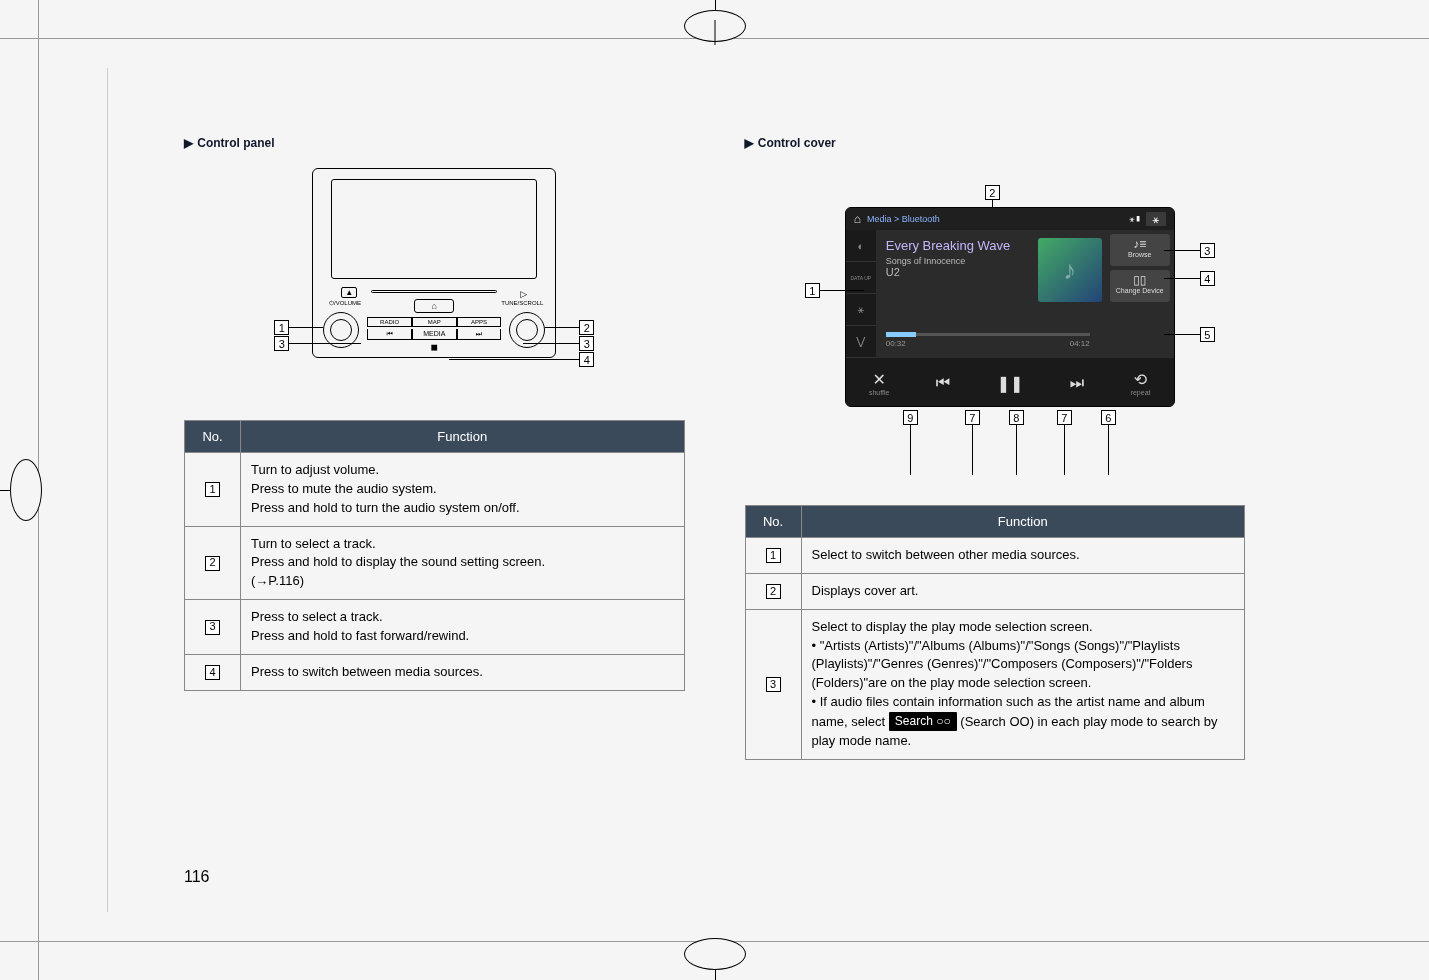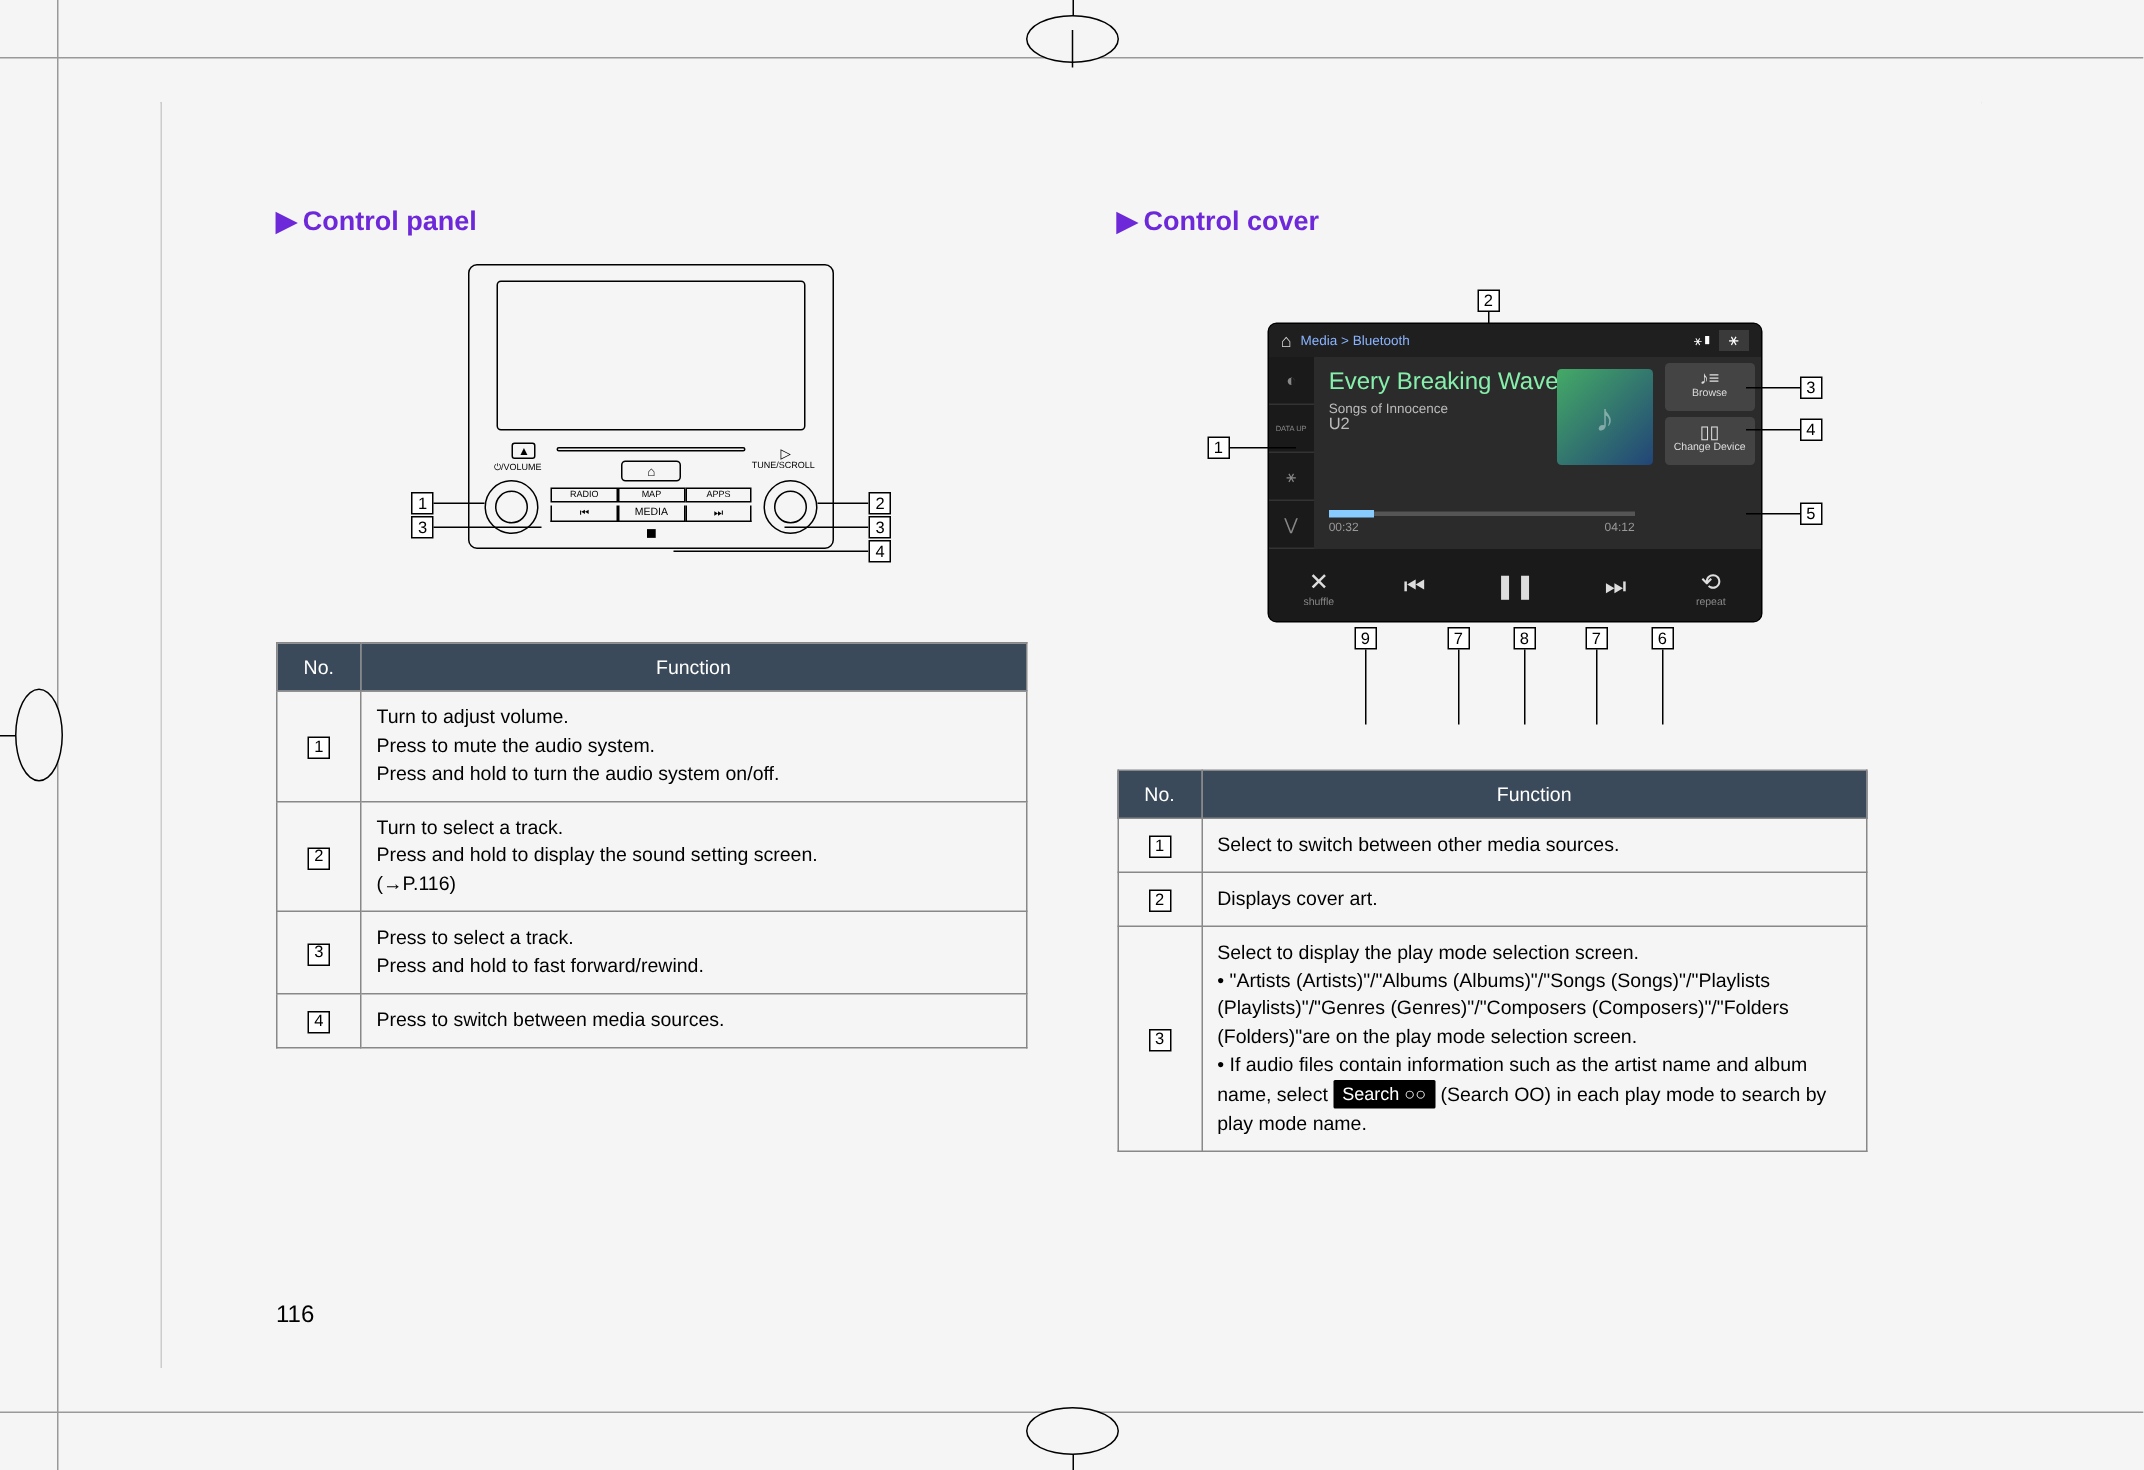--- a/index.html
+++ b/index.html
@@ -160,21 +160,21 @@
       color: #555;
       border-bottom: 1px solid #888;
       padding-bottom: 8px;
       margin-bottom: 10px;
       letter-spacing: 0.5px;
     }
 
     .columns { display: flex; gap: 60px; }
     .col { flex: 1; }
 
-    .subheading { font-size: 18px; font-weight: bold; color: #6d28d9; margin-bottom: 18px; }
+    .subheading { font-size: 12px; font-weight: bold; color: #0f172a; margin-bottom: 18px; }
     .subheading .tri { display: inline-block; margin-right: 4px; }
 
     .panel-illustration {
       width: 320px;
       height: 230px;
       margin: 0 auto 22px auto;
       position: relative;
     }
     .panel-body {
       position: absolute;
@@ -243,21 +243,21 @@
     }
     .ps-top { display: flex; align-items: center; height: 22px; background: #1f1f1f; padding: 0 8px; font-size: 9px; }
     .ps-top .homei { font-size: 12px; margin-right: 6px; color: #ddd; }
     .ps-top .crumb { color: #8ab4ff; }
     .ps-top .rstat { margin-left: auto; display: flex; gap: 4px; align-items: center; }
     .ps-top .bt { width: 20px; height: 14px; background: #3a3a3a; display: inline-flex; align-items: center; justify-content: center; font-size: 11px; }
     .ps-mid { display: flex; height: 128px; }
     .ps-side { width: 30px; background: #1a1a1a; display: flex; flex-direction: column; }
     .ps-side div { flex: 1; display: flex; align-items: center; justify-content: center; color: #888; font-size: 11px; border-bottom: 1px solid #333;}
     .ps-main { flex: 1; padding: 8px 6px 4px 10px; position: relative; }
-    .track-title { font-size: 16px; color: #86efac; margin-bottom: 3px; }
+    .track-title { font-size: 13px; color: #c4b5fd; margin-bottom: 3px; }
     .track-sub { font-size: 9px; color: #bbb; }
     .track-art { font-size: 11px; color: #bbb; }
     .album-art { position: absolute; right: 72px; top: 8px; width: 64px; height: 64px; background: linear-gradient(135deg,#4a6,#247); border-radius: 3px; display:flex;align-items:center;justify-content:center;font-size:26px;color:rgba(255,255,255,0.4);}
     .rt-btns { position: absolute; right: 4px; top: 4px; width: 60px; }
     .rt-btn { height: 32px; background: #444; margin-bottom: 4px; border-radius: 3px; font-size: 7px; text-align: center; padding-top: 3px; color: #ddd; line-height: 1.2;}
     .rt-btn .ic { font-size: 12px; display: block; }
     .prog { position: absolute; bottom: 10px; left: 10px; right: 84px; }
     .prog-bar { height: 3px; background: #555; position: relative; }
     .prog-bar::after { content:''; position:absolute; left:0; top:-1px; width:15%; height:5px; background:#8cf; }
     .prog-time { display:flex; justify-content:space-between; font-size:8px; color:#999; margin-top:3px;}

